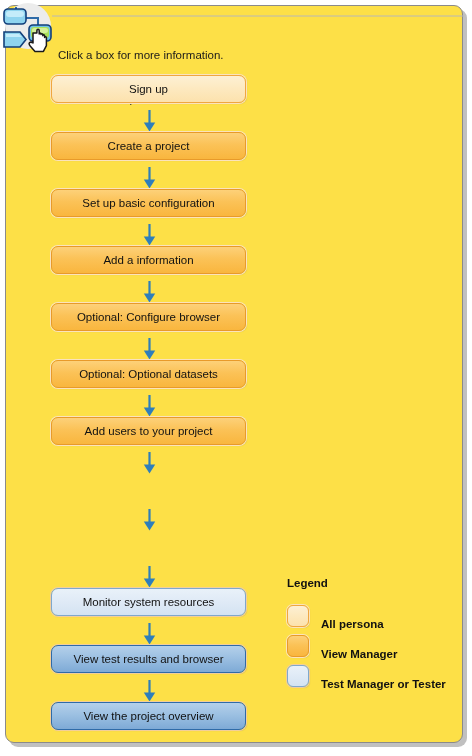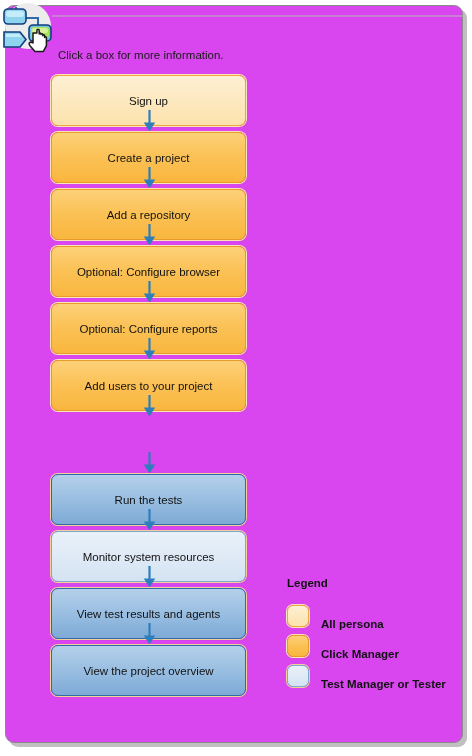--- a/index.html
+++ b/index.html
@@ -19,21 +19,21 @@
   
   #page-frame {
     position: absolute;
     left: 5px;
     top: 5px;
     width: 458px;
     height: 738px;
     box-sizing: border-box;
     border: 1px solid #8a8a8a;
     border-radius: 9px;
-    background: #d946ef;
+    background: #fde047;
     box-shadow: 4px 4px 0 0 rgba(140,140,140,0.55);
   }
 
   
   #hint-bar {
     position: absolute;
     left: 0;
     top: 0;
     width: 458px;
     height: 48px;
@@ -65,21 +65,21 @@
   }
   .node-slot {
     position: relative;
     height: 57px;
   }
   .node {
     position: absolute;
     left: 0;
     top: 0;
     width: 195px;
-    height: 51px;
+    height: 28px;
     box-sizing: border-box;
     border-radius: 7px;
     display: flex;
     align-items: center;
     justify-content: center;
     font-size: 11.5px;
     color: #111111;
     cursor: pointer;
     text-align: center;
   }
@@ -196,89 +196,95 @@
           </svg></div>
       </div>
       <div class="node-slot">
         <div class="node p-tm">Create a project</div>
         <div class="connector"><svg width="13" height="22" viewBox="0 0 13 22">
             <line x1="6.5" y1="0" x2="6.5" y2="14" stroke="#2e7ebb" stroke-width="2.2"></line>
             <path d="M0.8 12.5 L12.2 12.5 L6.5 21.5 Z" fill="#2e7ebb"></path>
           </svg></div>
       </div>
       <div class="node-slot">
-        <div class="node p-tm">Add a repository</div>
+        <div class="node p-tm">Set up basic configuration</div>
+        <div class="connector"><svg width="13" height="22" viewBox="0 0 13 22">
+            <line x1="6.5" y1="0" x2="6.5" y2="14" stroke="#2e7ebb" stroke-width="2.2"></line>
+            <path d="M0.8 12.5 L12.2 12.5 L6.5 21.5 Z" fill="#2e7ebb"></path>
+          </svg></div>
+      </div>
+      <div class="node-slot">
+        <div class="node p-tm">Add a information</div>
         <div class="connector"><svg width="13" height="22" viewBox="0 0 13 22">
             <line x1="6.5" y1="0" x2="6.5" y2="14" stroke="#2e7ebb" stroke-width="2.2"></line>
             <path d="M0.8 12.5 L12.2 12.5 L6.5 21.5 Z" fill="#2e7ebb"></path>
           </svg></div>
       </div>
       <div class="node-slot">
         <div class="node p-tm">Optional: Configure browser</div>
         <div class="connector"><svg width="13" height="22" viewBox="0 0 13 22">
             <line x1="6.5" y1="0" x2="6.5" y2="14" stroke="#2e7ebb" stroke-width="2.2"></line>
             <path d="M0.8 12.5 L12.2 12.5 L6.5 21.5 Z" fill="#2e7ebb"></path>
           </svg></div>
       </div>
       <div class="node-slot">
-        <div class="node p-tm">Optional: Configure reports</div>
+        <div class="node p-tm">Optional: Optional datasets</div>
         <div class="connector"><svg width="13" height="22" viewBox="0 0 13 22">
             <line x1="6.5" y1="0" x2="6.5" y2="14" stroke="#2e7ebb" stroke-width="2.2"></line>
             <path d="M0.8 12.5 L12.2 12.5 L6.5 21.5 Z" fill="#2e7ebb"></path>
           </svg></div>
       </div>
       <div class="node-slot">
         <div class="node p-tm">Add users to your project</div>
         <div class="connector"><svg width="13" height="22" viewBox="0 0 13 22">
             <line x1="6.5" y1="0" x2="6.5" y2="14" stroke="#2e7ebb" stroke-width="2.2"></line>
             <path d="M0.8 12.5 L12.2 12.5 L6.5 21.5 Z" fill="#2e7ebb"></path>
           </svg></div>
       </div>
       <div class="node-slot">
         <div class="connector"><svg width="13" height="22" viewBox="0 0 13 22">
             <line x1="6.5" y1="0" x2="6.5" y2="14" stroke="#2e7ebb" stroke-width="2.2"></line>
             <path d="M0.8 12.5 L12.2 12.5 L6.5 21.5 Z" fill="#2e7ebb"></path>
           </svg></div>
       </div>
       <div class="node-slot">
-        <div class="node p-tester">Run the tests</div>
         <div class="connector"><svg width="13" height="22" viewBox="0 0 13 22">
             <line x1="6.5" y1="0" x2="6.5" y2="14" stroke="#2e7ebb" stroke-width="2.2"></line>
             <path d="M0.8 12.5 L12.2 12.5 L6.5 21.5 Z" fill="#2e7ebb"></path>
           </svg></div>
       </div>
       <div class="node-slot">
         <div class="node p-both">Monitor system resources</div>
         <div class="connector"><svg width="13" height="22" viewBox="0 0 13 22">
             <line x1="6.5" y1="0" x2="6.5" y2="14" stroke="#2e7ebb" stroke-width="2.2"></line>
             <path d="M0.8 12.5 L12.2 12.5 L6.5 21.5 Z" fill="#2e7ebb"></path>
           </svg></div>
       </div>
       <div class="node-slot">
-        <div class="node p-tester">View test results and agents</div>
+        <div class="node p-tester">View test results and browser</div>
         <div class="connector"><svg width="13" height="22" viewBox="0 0 13 22">
             <line x1="6.5" y1="0" x2="6.5" y2="14" stroke="#2e7ebb" stroke-width="2.2"></line>
             <path d="M0.8 12.5 L12.2 12.5 L6.5 21.5 Z" fill="#2e7ebb"></path>
           </svg></div>
       </div>
       <div class="node-slot">
         <div class="node p-tester">View the project overview</div>
       </div>
     </div>
 
   <div id="legend">
     <div id="legend-title">Legend</div>
     <div id="legend-rows">
         <div class="legend-row">
           <span class="legend-swatch p-all"></span>
           <span class="legend-label">All persona</span>
         </div>
         <div class="legend-row">
           <span class="legend-swatch p-tm"></span>
-          <span class="legend-label">Click Manager</span>
+          <span class="legend-label">View Manager</span>
         </div>
         <div class="legend-row">
           <span class="legend-swatch p-both"></span>
           <span class="legend-label">Test Manager or Tester</span>
         </div>
       </div>
   </div>
 
 </div>
 

